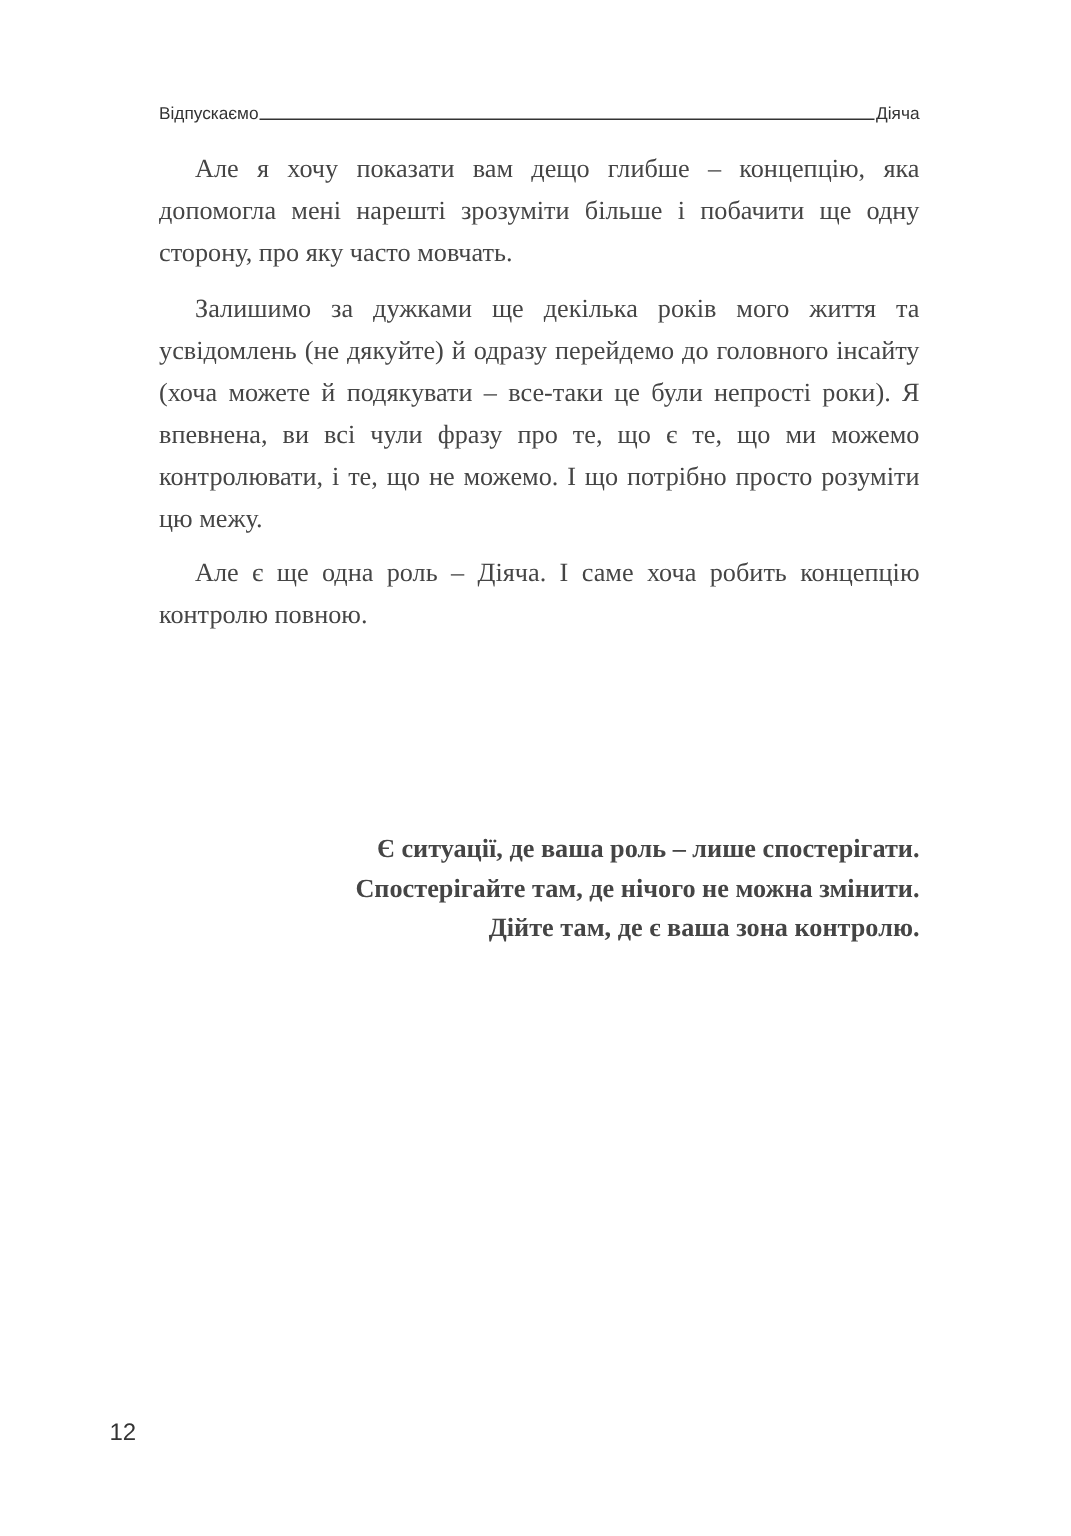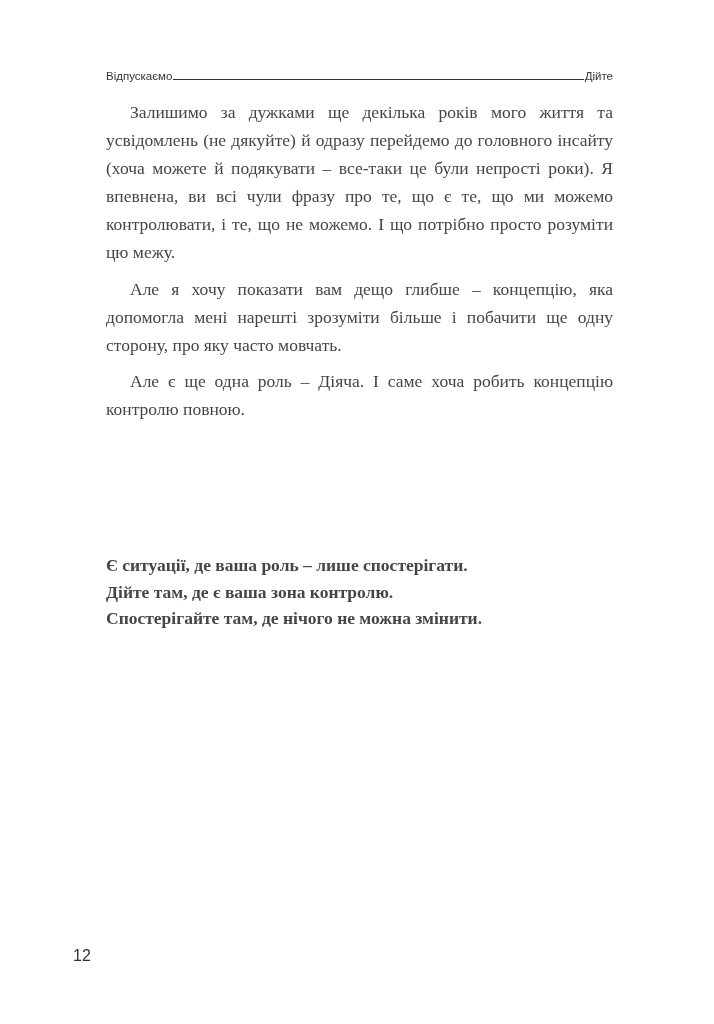--- a/index.html
+++ b/index.html
@@ -12,44 +12,44 @@
   }
   .running-header .rule { flex: 1; border-bottom: 1px solid #333; margin: 0 1px 2px 1px; height: 1px; }
   .body-text {
     position: absolute; left: 106px; top: 98px; width: 507px;
     font-family: "Liberation Serif", serif; font-size: 17.5px; line-height: 28px; color: #454545;
   }
   .body-text p { margin: 0 0 8.5px 0; text-indent: 24px; text-align: justify; }
   .quote {
     position: absolute; left: 106px; top: 552px; width: 507px;
     font-family: "Liberation Serif", serif; font-weight: bold; font-size: 17.5px; line-height: 26.5px; color: #454545;
-    text-align: left;
+    text-align: right;
   }
   .quote div { white-space: nowrap; }
   .page-number {
     position: absolute; left: 73px; top: 947px;
     font-family: "Liberation Sans", sans-serif; font-size: 16px; color: #333; text-align: right;
   }
 </style>
 </head>
 <body>
 
 <div class="page">
   <div class="running-header">
     <span>Відпускаємо</span>
     <span class="rule"></span>
-    <span>Дійте</span>
+    <span>Діяча</span>
   </div>
 
   <div class="body-text">
+    <p>Але я хочу показати вам дещо глибше – концепцію, яка допомогла мені нарешті зрозуміти більше і побачити ще одну сторону, про яку часто мовчать.</p>
     <p>Залишимо за дужками ще декілька років мого життя та усвідомлень (не дякуйте) й одразу перейдемо до головного інсайту (хоча можете й подякувати – все-таки це були непрості роки). Я впевнена, ви всі чули фразу про те, що є те, що ми можемо контролювати, і те, що не можемо. І що потрібно просто розуміти цю межу.</p>
-    <p>Але я хочу показати вам дещо глибше – концепцію, яка допомогла мені нарешті зрозуміти більше і побачити ще одну сторону, про яку часто мовчать.</p>
     <p>Але є ще одна роль – Діяча. І саме хоча робить концепцію контролю повною.</p>
   </div>
 
   <div class="quote">
     <div>Є ситуації, де ваша роль – лише спостерігати.</div>
+    <div>Спостерігайте там, де нічого не можна змінити.</div>
     <div>Дійте там, де є ваша зона контролю.</div>
-    <div>Спостерігайте там, де нічого не можна змінити.</div>
   </div>
 
   <div class="page-number">12</div>
 </div>
 
 </body></html>

